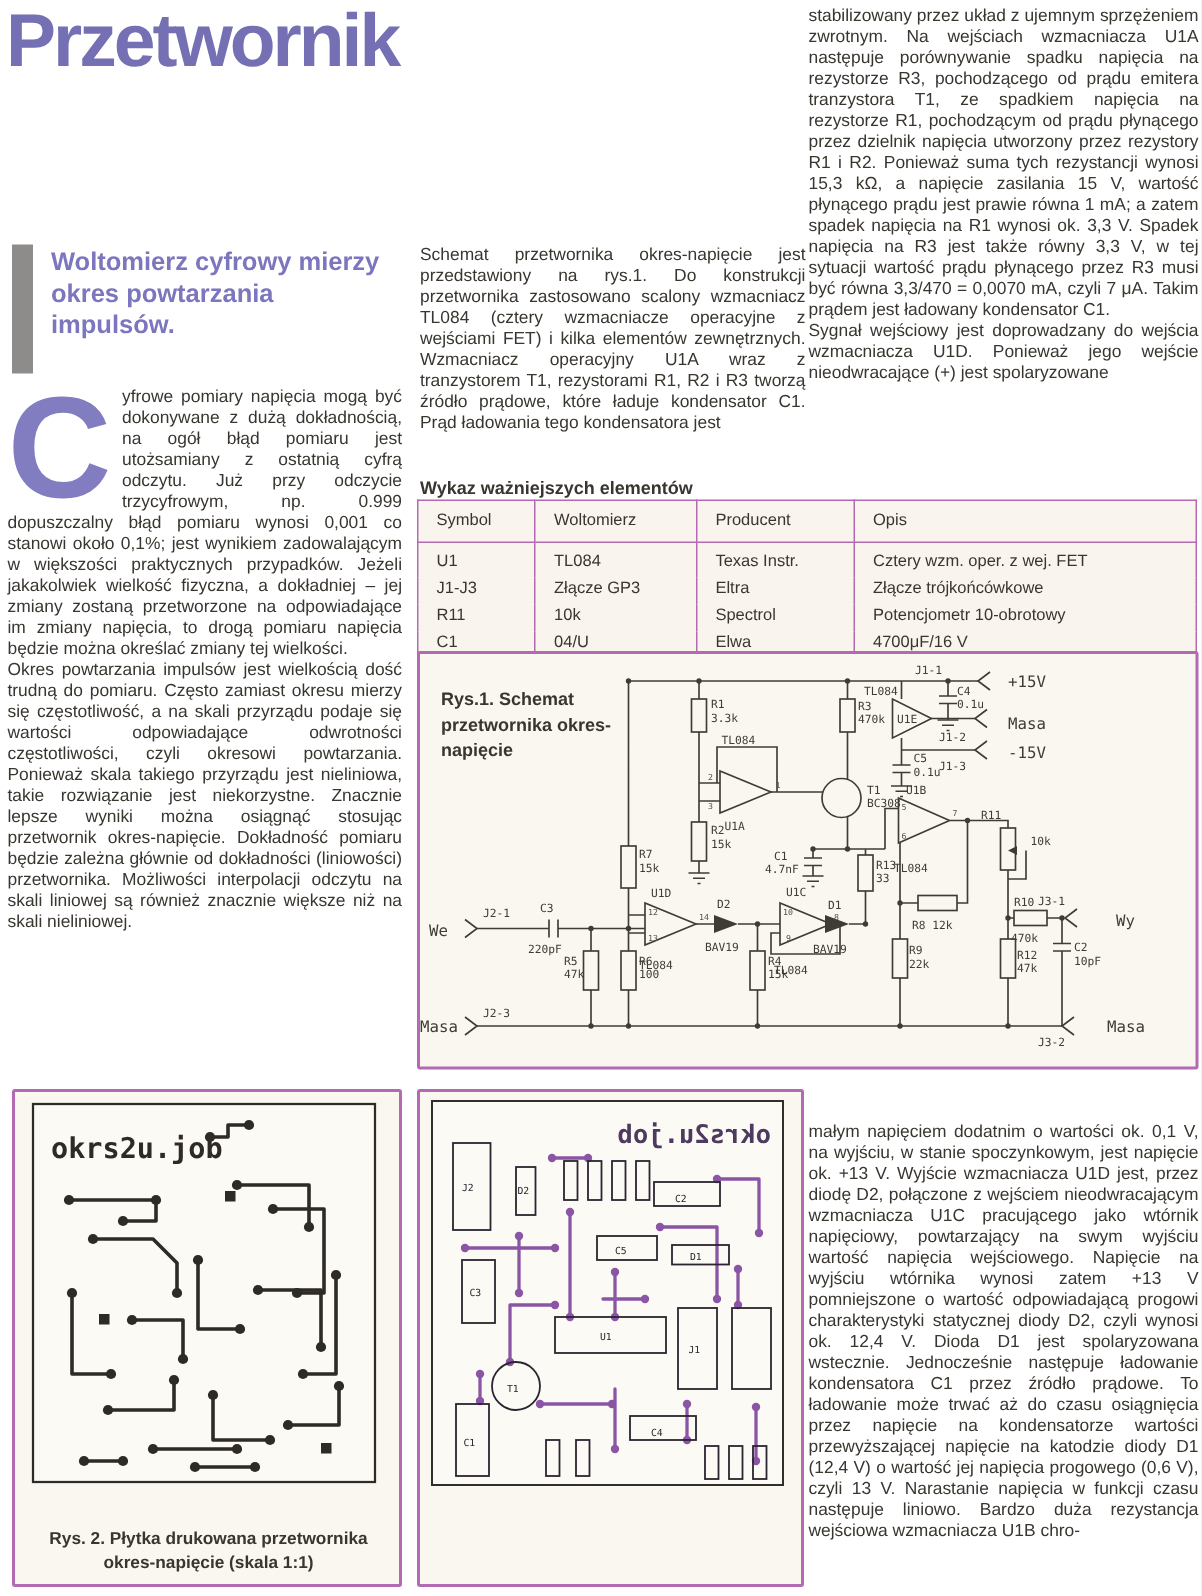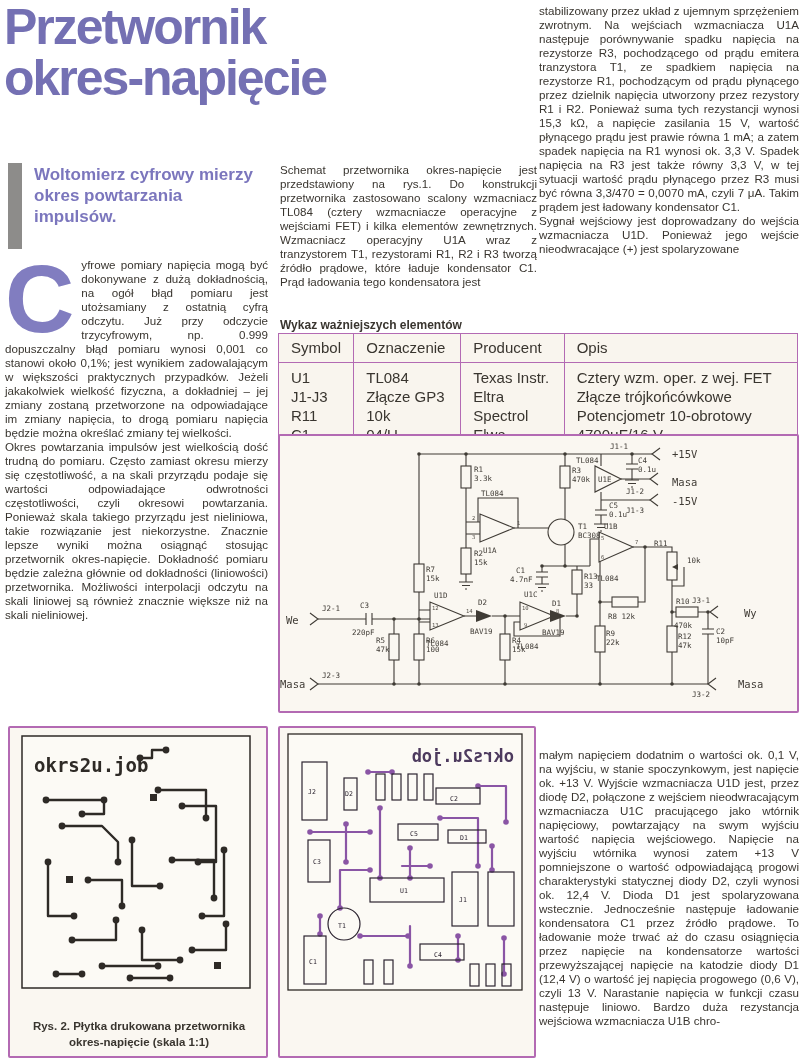--- a/index.html
+++ b/index.html
@@ -13,21 +13,21 @@
   .lead{font-size:17px;line-height:21px;font-weight:bold;color:#7b76bd;padding-top:1px;}
   .body{font-size:11.6px;line-height:14px;text-align:justify;}
   .leftcol{left:5px;top:258px;width:263px;}
   .midcol{left:280px;top:163px;width:257px;}
   .rightcol-top{left:539px;top:4px;width:260px;}
   .rightcol-bottom{left:539px;top:748px;width:260px;}
   .dropcap{float:left;font-size:96px;line-height:78px;font-weight:bold;color:#817dc0;
            margin:2px 7px 0 0;font-family:"Liberation Sans",sans-serif;}
   .tabletitle{left:280px;top:318px;font-size:12px;font-weight:bold;}
   table.parts{position:absolute;left:278px;top:333px;width:520px;border-collapse:collapse;
-              font-size:15px;background:#f9f5ee;}
+              font-size:11px;background:#f9f5ee;}
   table.parts,table.parts th,table.parts td{border:1.5px solid #b36ab3;}
   table.parts th{font-weight:normal;text-align:left;padding:5px 6px 6px 12px;height:16px;}
   table.parts td{border-top:none;border-bottom:none;padding:1px 6px 1px 12px;height:16px;vertical-align:top;}
   table.parts tr.r0 td{padding-top:6px;}
   table.parts tr.r3 td{padding-bottom:8px;}
   .figbox{background:#faf7f1;border:2px solid #b36ab3;border-radius:2px;}
   .fig1{left:278px;top:434px;width:517px;height:275px;}
   .fig1cap{left:14px;top:22px;width:118px;font-size:12px;line-height:17px;font-weight:bold;position:absolute;}
   .fig2{left:8px;top:726px;width:256px;height:328px;}
   .fig3{left:278px;top:726px;width:254px;height:328px;}
@@ -40,21 +40,20 @@
   .pcb3 text.boardlabel{font-family:"DejaVu Sans Mono",monospace;font-size:17px;font-weight:bold;fill:#4d3a5e;}
   .pcb3 text{font-family:"DejaVu Sans Mono",monospace;font-size:6.5px;fill:#2c2430;}
 </style>
 </head>
 <body>
 
 <div class="page">
 
   <div class="abs title">
     <div>Przetwornik</div>
-    <div>okres-napięcie</div>
   </div>
 
   <div class="abs leadwrap">
     <div class="leadbar"></div>
     <div class="lead">Woltomierz cyfrowy mierzy okres powtarzania impulsów.</div>
   </div>
 
   <div class="abs body leftcol">
     <p style="margin:0;"><span class="dropcap">C</span><span>yfrowe pomiary napięcia mogą być dokonywane z dużą dokładnością, na ogół błąd pomiaru jest utożsamiany z ostatnią cyfrą odczytu. Już przy odczycie trzycyfrowym, np. 0.999 dopuszczalny błąd pomiaru wynosi 0,001 co stanowi około 0,1%; jest wynikiem zadowalającym w większości praktycznych przypadków. Jeżeli jakakolwiek wielkość fizyczna, a dokładniej – jej zmiany zostaną przetworzone na odpowiadające im zmiany napięcia, to drogą pomiaru napięcia będzie można określać zmiany tej wielkości.</span></p>
     <p style="margin:0;clear:both;">Okres powtarzania impulsów jest wielkością dość trudną do pomiaru. Często zamiast okresu mierzy się częstotliwość, a na skali przyrządu podaje się wartości odpowiadające odwrotności częstotliwości, czyli okresowi powtarzania. Ponieważ skala takiego przyrządu jest nieliniowa, takie rozwiązanie jest niekorzystne. Znacznie lepsze wyniki można osiągnąć stosując przetwornik okres-napięcie. Dokładność pomiaru będzie zależna głównie od dokładności (liniowości) przetwornika. Możliwości interpolacji odczytu na skali liniowej są również znacznie większe niż na skali nieliniowej.</p>
@@ -67,21 +66,21 @@
   <div class="abs body rightcol-top">
     <p style="margin:0;">stabilizowany przez układ z ujemnym sprzężeniem zwrotnym. Na wejściach wzmacniacza U1A następuje porównywanie spadku napięcia na rezystorze R3, pochodzącego od prądu emitera tranzystora T1, ze spadkiem napięcia na rezystorze R1, pochodzącym od prądu płynącego przez dzielnik napięcia utworzony przez rezystory R1 i R2. Ponieważ suma tych rezystancji wynosi 15,3 kΩ, a napięcie zasilania 15 V, wartość płynącego prądu jest prawie równa 1 mA; a zatem spadek napięcia na R1 wynosi ok. 3,3 V. Spadek napięcia na R3 jest także równy 3,3 V, w tej sytuacji wartość prądu płynącego przez R3 musi być równa 3,3/470 = 0,0070 mA, czyli 7 μA. Takim prądem jest ładowany kondensator C1.</p>
     <p style="margin:0;">Sygnał wejściowy jest doprowadzany do wejścia wzmacniacza U1D. Ponieważ jego wejście nieodwracające (+) jest spolaryzowane</p>
   </div>
 
   <div class="abs tabletitle">Wykaz ważniejszych elementów</div>
   <table class="parts">
     <thead>
         <tr>
           <th>Symbol</th>
-          <th>Oznaczenie</th>
+          <th>Woltomierz</th>
           <th>Producent</th>
           <th>Opis</th>
         </tr>
       </thead>
     <tbody>
         <tr class="r0">
           <td>U1</td>
           <td>TL084</td>
           <td>Texas Instr.</td>
           <td>Cztery wzm. oper. z wej. FET</td>
@@ -101,20 +100,21 @@
         <tr class="r3">
           <td>C1</td>
           <td>04/U</td>
           <td>Elwa</td>
           <td>4700μF/16 V</td>
         </tr>
       </tbody>
   </table>
 
   <div class="abs figbox fig1">
+    <div class="fig1cap">Rys.1. Schemat przetwornika okres-napięcie</div>
     <svg class="sch" width="513" height="271" viewBox="0 0 513 271">
       <g stroke="#3f3b35" stroke-width="1.1" fill="none">
         <path d="M139,18 H372 M139,18 V128 M139,156 V198 M139,224 V248 M114,183 V198 M114,224 V248
                  M186,18 V30 M186,52 V112 M186,86 H200 M186,98 H200 M186,138 V146
                  M238,92 V62 H198 V86 M234,92 H272 M272,88 V104
                  M272,91 L285,84 M285,84 V52 M285,30 V18 M272,101 L285,108 M285,108 V130
                  M262,130 H310 M310,130 V103 H319 M262,130 V136 M262,141 V148
                  M297,130 V134 M297,158 V180
                  M38,183 H86 M92,183 H150 M139,174 H150 M139,186 H150
                  M184,180 H196 M212,180 H240 M225,180 H270 M286,180 H297

